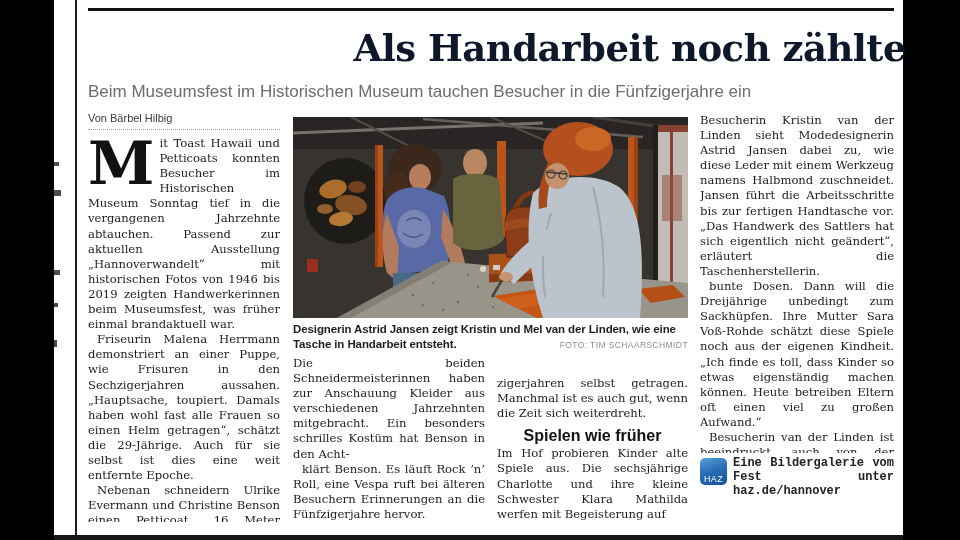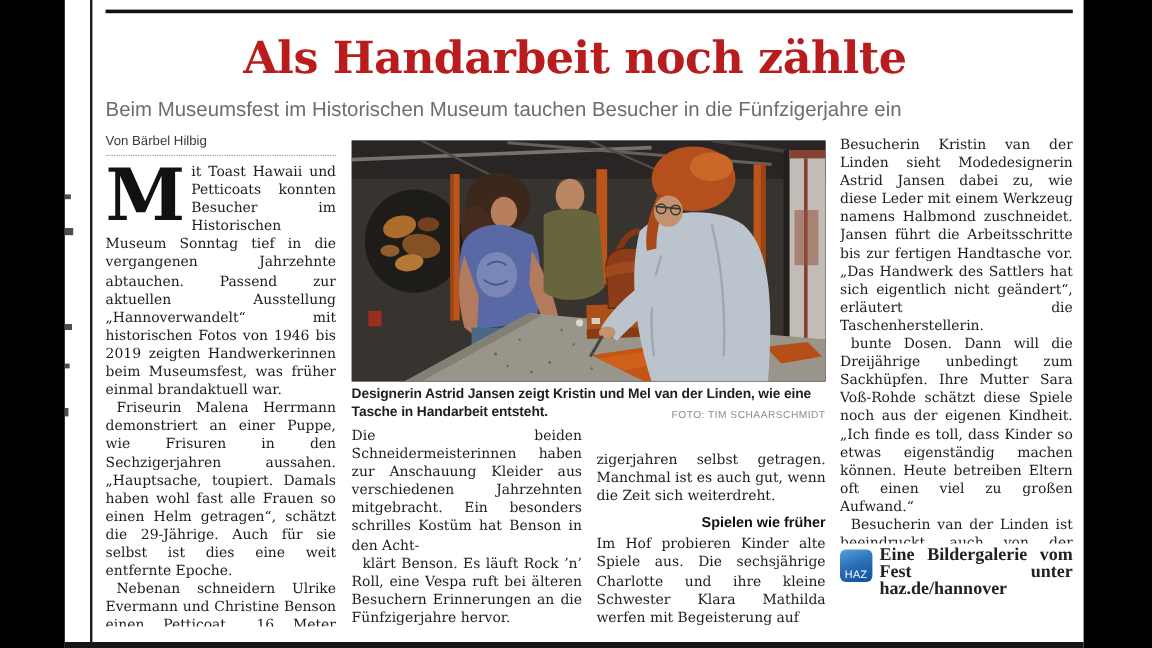--- a/index.html
+++ b/index.html
@@ -6,60 +6,60 @@
   body{width:960px;height:540px;position:relative;background:#ffffff;overflow:hidden;
        font-family:"DejaVu Serif",serif;}
   
   .bar-left{position:absolute;left:0;top:0;width:54px;height:540px;background:#000;}
   .bar-right{position:absolute;left:903px;top:0;width:57px;height:540px;background:#000;}
   .bottom-strip{position:absolute;left:54px;top:535px;width:849px;height:5px;background:#161616;}
   .page-edge-line{position:absolute;left:75px;top:0;width:2px;height:535px;background:#1c1c1c;}
   .margin-tick{position:absolute;background:#4d4d4d;}
   
   .top-rule{position:absolute;left:88px;top:8px;width:806px;height:3px;background:#111;}
-  .headline{position:absolute;left:76px;top:26px;width:806px;text-align:center;
-            font-family:"DejaVu Serif",serif;font-weight:bold;font-size:37px;color:#b91c1c;
+  .headline{position:absolute;left:100px;top:26px;width:806px;text-align:right;
+            font-family:"DejaVu Serif",serif;font-weight:bold;font-size:37px;color:#0f172a;
             letter-spacing:-0.5px;}
   .subheadline{position:absolute;left:88px;top:82px;width:806px;text-align:left;
             font-family:"Liberation Sans",sans-serif;font-size:17px;color:#6d6d6d;}
   
   .byline{position:absolute;left:88px;top:112px;width:192px;
           font-family:"Liberation Sans",sans-serif;font-size:11px;color:#3a3a3a;
           padding-bottom:5px;border-bottom:1px dotted #9a9a9a;}
   
   .col{position:absolute;font-size:11.6px;line-height:15.1px;text-align:justify;
        color:#1c1c1c;overflow:hidden;}
   .col p{margin:0;}
   .col p + p{text-indent:9px;}
   .col1{left:88px;top:136px;width:192px;height:386px;}
   .col2{left:293px;top:356px;width:192px;height:166px;}
   .col3{left:497px;top:376px;width:191px;height:166px;}
   .col4{left:700px;top:113px;width:194px;height:340px;}
   .dropcap{float:left;font-family:"DejaVu Serif",serif;font-weight:bold;font-size:60px;
            line-height:50px;padding:2px 5px 0 0;color:#111;}
-  .subhead{font-family:"Liberation Sans",sans-serif;font-weight:bold;font-size:12px;
-           color:#111;margin:7px 0 3px 0 !important;text-indent:0 !important;text-align:right;}
+  .subhead{font-family:"Liberation Sans",sans-serif;font-weight:bold;font-size:16px;
+           color:#111;margin:7px 0 3px 0 !important;text-indent:0 !important;text-align:center;}
   
   .photo{position:absolute;left:293px;top:117px;width:395px;height:201px;overflow:hidden;
          background:#37332f;}
   .caption{position:absolute;left:293px;top:322px;width:395px;height:32px;
            font-family:"Liberation Sans",sans-serif;font-weight:bold;font-size:11.5px;
            line-height:15px;color:#1e1e1e;letter-spacing:-0.1px;}
   .credit{position:absolute;right:0;bottom:1px;font-weight:normal;font-size:8.5px;
           color:#8f8f8f;letter-spacing:0.4px;}
   
   .promo{position:absolute;left:700px;top:456px;width:194px;}
   .haz-logo{position:absolute;left:0;top:2px;width:27px;height:27px;border-radius:5px;
             background:linear-gradient(160deg,#57a3d8 0%,#2a6fb8 45%,#124f9c 100%);
             color:#fff;text-align:center;font-family:"Liberation Sans",sans-serif;}
   .haz-logo .haz-word{display:block;font-weight:normal;font-size:9px;line-height:11px;
             letter-spacing:0.3px;margin-top:16px;}
   .haz-logo .haz-cloud{display:block;font-size:11px;line-height:10px;}
-  .promo-text{margin-left:33px;font-family:Liberation Serif, serif;font-weight:bold;
-            font-size:15px;line-height:14px;color:#222;text-align:justify;}
+  .promo-text{margin-left:33px;font-family:Liberation Mono, monospace;font-weight:bold;
+            font-size:12px;line-height:14px;color:#222;text-align:justify;}
 </style>
 </head>
 <body>
 
 <div class="bar-left"></div>
 <div class="bar-right"></div>
 <div class="bottom-strip"></div>
 <div class="page-edge-line"></div>
 <div class="margin-tick" style="left:54px;top:162px;width:5px;height:4px;"></div>
 <div class="margin-tick" style="left:54px;top:190px;width:7px;height:6px;"></div>

